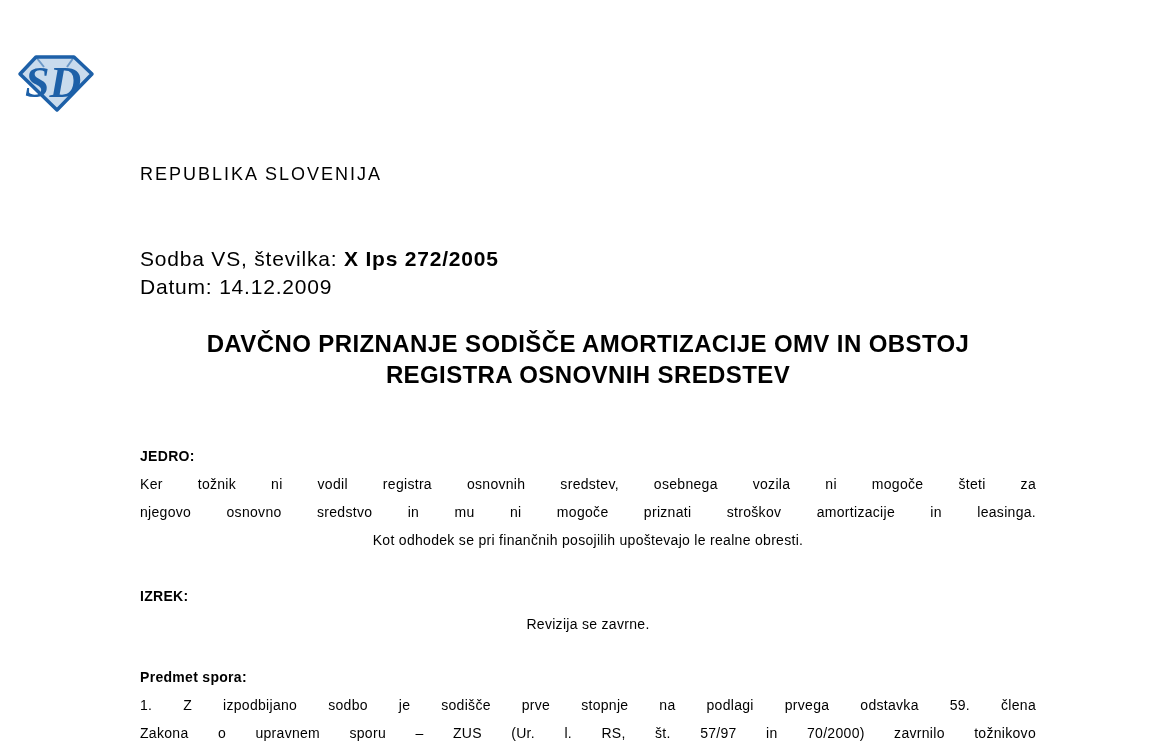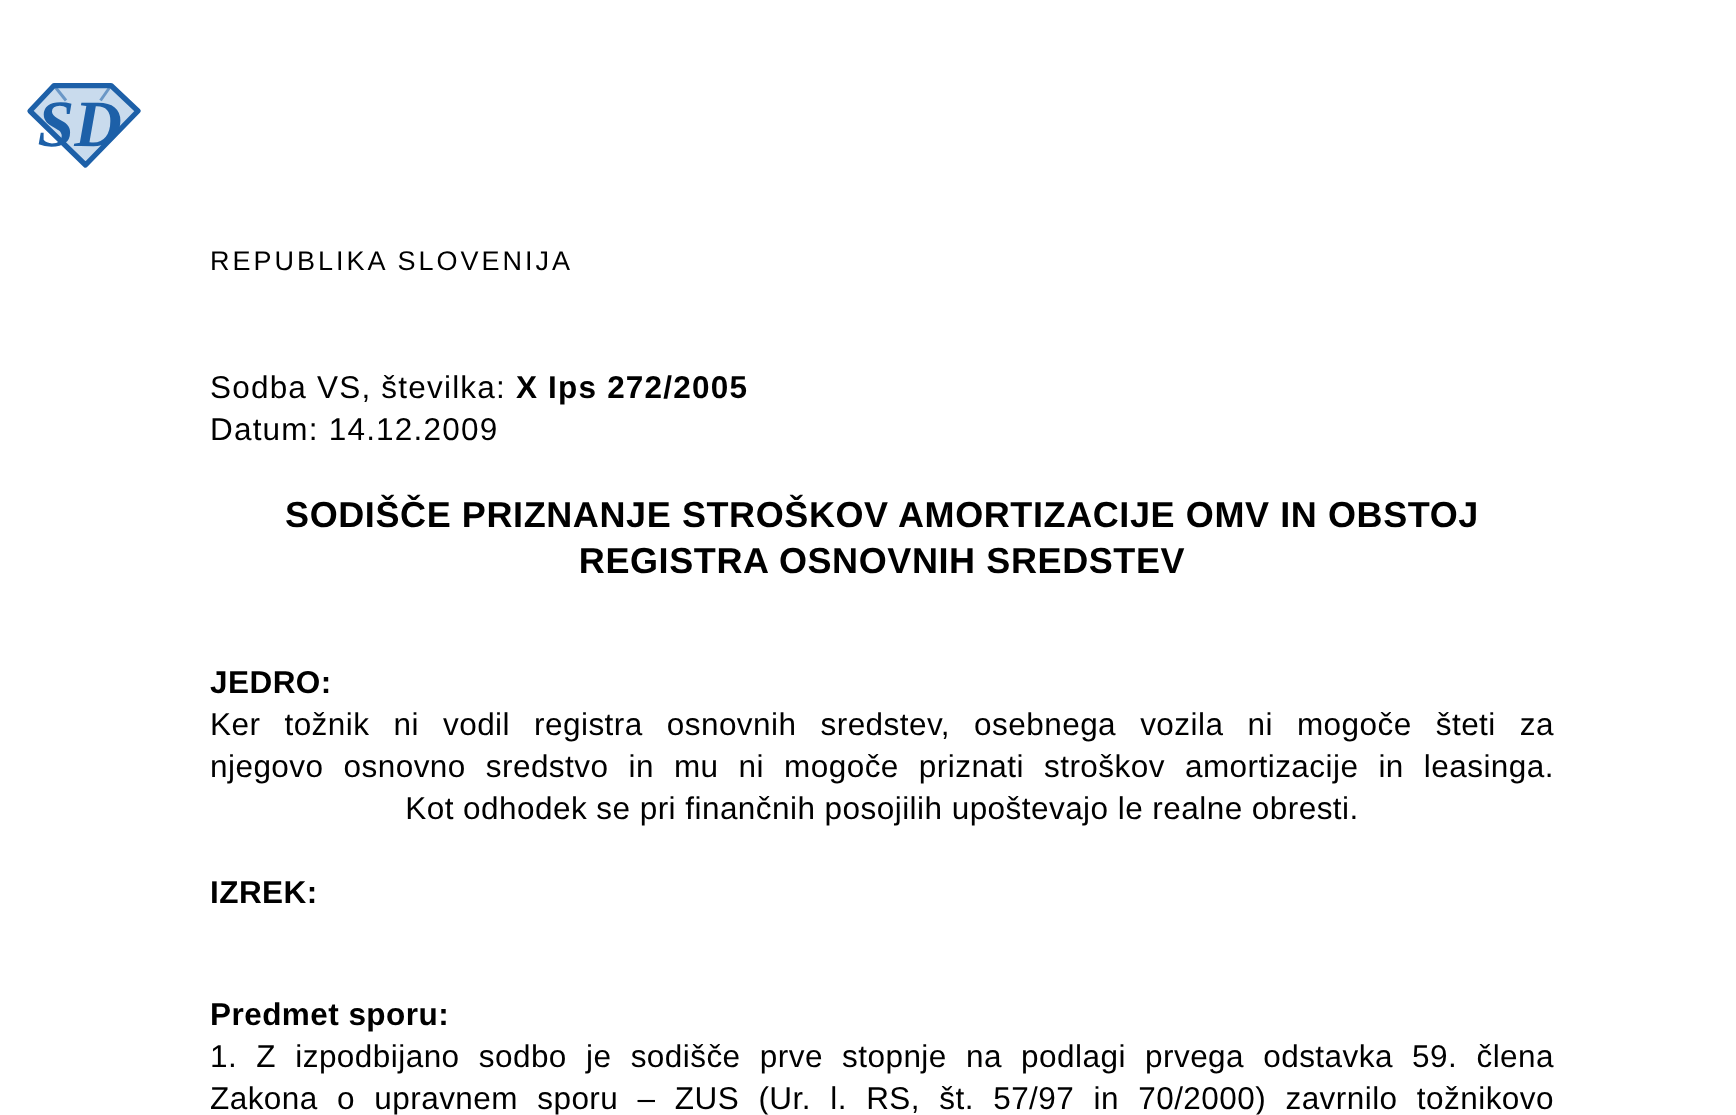--- a/index.html
+++ b/index.html
@@ -38,21 +38,21 @@
 
   .doc-title {
     top: 328px;
     font-size: 24px; line-height: 31px;
     font-weight: bold;
     text-align: center;
     letter-spacing: 0.4px;
     white-space: nowrap;
   }
 
-  .section { font-size: 21px; line-height: 28px; letter-spacing: 0.3px; }
+  .section { font-size: 14px; line-height: 28px; letter-spacing: 0.3px; }
   .section .heading { font-weight: bold; }
   .jedro   { top: 442px; }
   .izrek   { top: 582px; }
   .predmet { top: 663px; }
 
   .pline-just {
     text-align: justify;
     text-align-last: justify;
   }
   .pline-left { text-align: center; white-space: nowrap; }
@@ -72,32 +72,33 @@
 <div class="abs col letterhead">
   <div>REPUBLIKA SLOVENIJA</div>
 </div>
 
 <div class="abs col case-info">
   <div><span>Sodba VS, številka:</span> <b>X Ips 272/2005</b></div>
   <div><span>Datum:</span> <span>14.12.2009</span></div>
 </div>
 
 <div class="abs col doc-title">
-  <div>SODIŠČE PRIZNANJE STROŠKOV AMORTIZACIJE OMV IN OBSTOJ</div>
+  <div>DAVČNO PRIZNANJE SODIŠČE AMORTIZACIJE OMV IN OBSTOJ</div>
   <div>REGISTRA OSNOVNIH SREDSTEV</div>
 </div>
 
 <div class="abs col section jedro">
   <div class="heading">JEDRO:</div>
   <div class="pline-just">Ker tožnik ni vodil registra osnovnih sredstev, osebnega vozila ni mogoče šteti za</div>
   <div class="pline-just">njegovo osnovno sredstvo in mu ni mogoče priznati stroškov amortizacije in leasinga.</div>
   <div class="pline-left">Kot odhodek se pri finančnih posojilih upoštevajo le realne obresti.</div>
 </div>
 
 <div class="abs col section izrek">
   <div class="heading">IZREK:</div>
+  <div class="pline-left">Revizija se zavrne.</div>
 </div>
 
 <div class="abs col section predmet">
-  <div class="heading">Predmet sporu:</div>
+  <div class="heading">Predmet spora:</div>
   <div class="pline-just">1. Z izpodbijano sodbo je sodišče prve stopnje na podlagi prvega odstavka 59. člena</div>
   <div class="pline-just">Zakona o upravnem sporu – ZUS (Ur. l. RS, št. 57/97 in 70/2000) zavrnilo tožnikovo</div>
 </div>
 
 </body></html>

